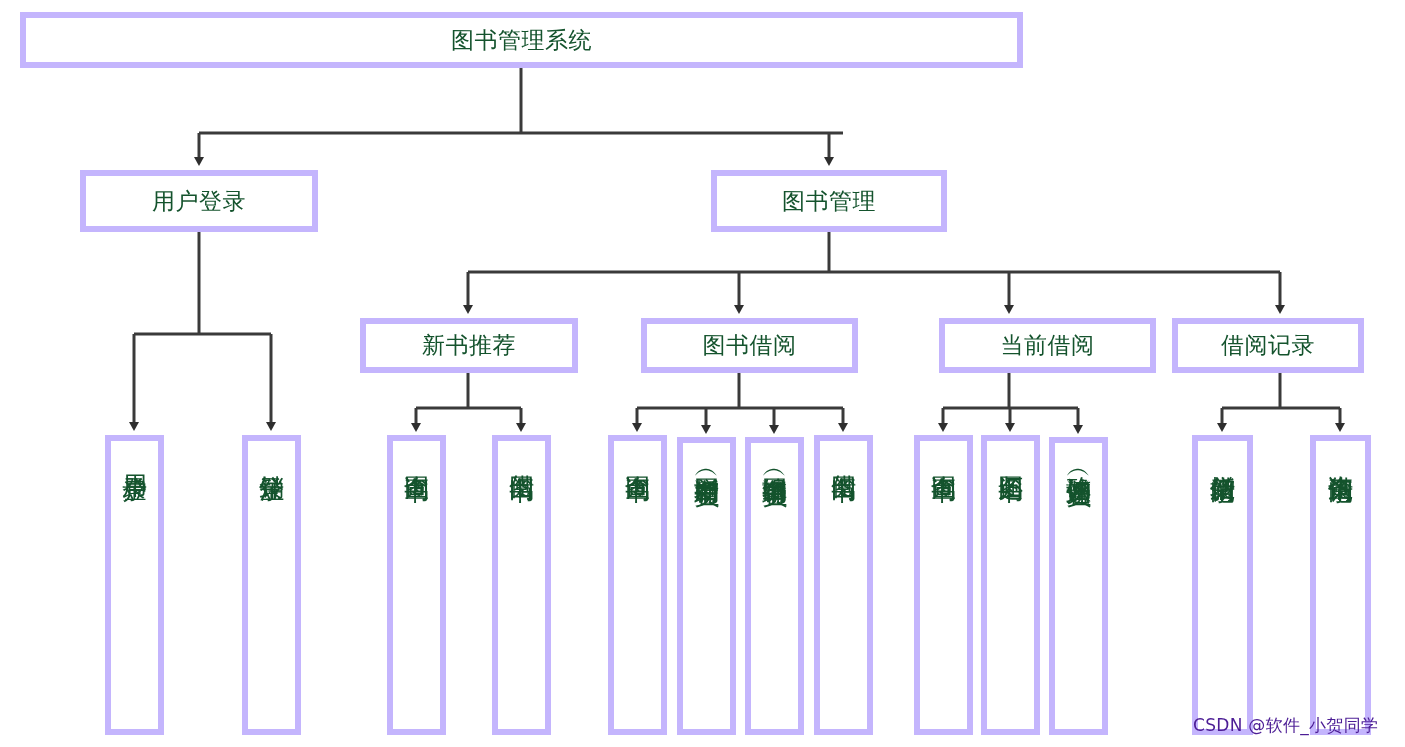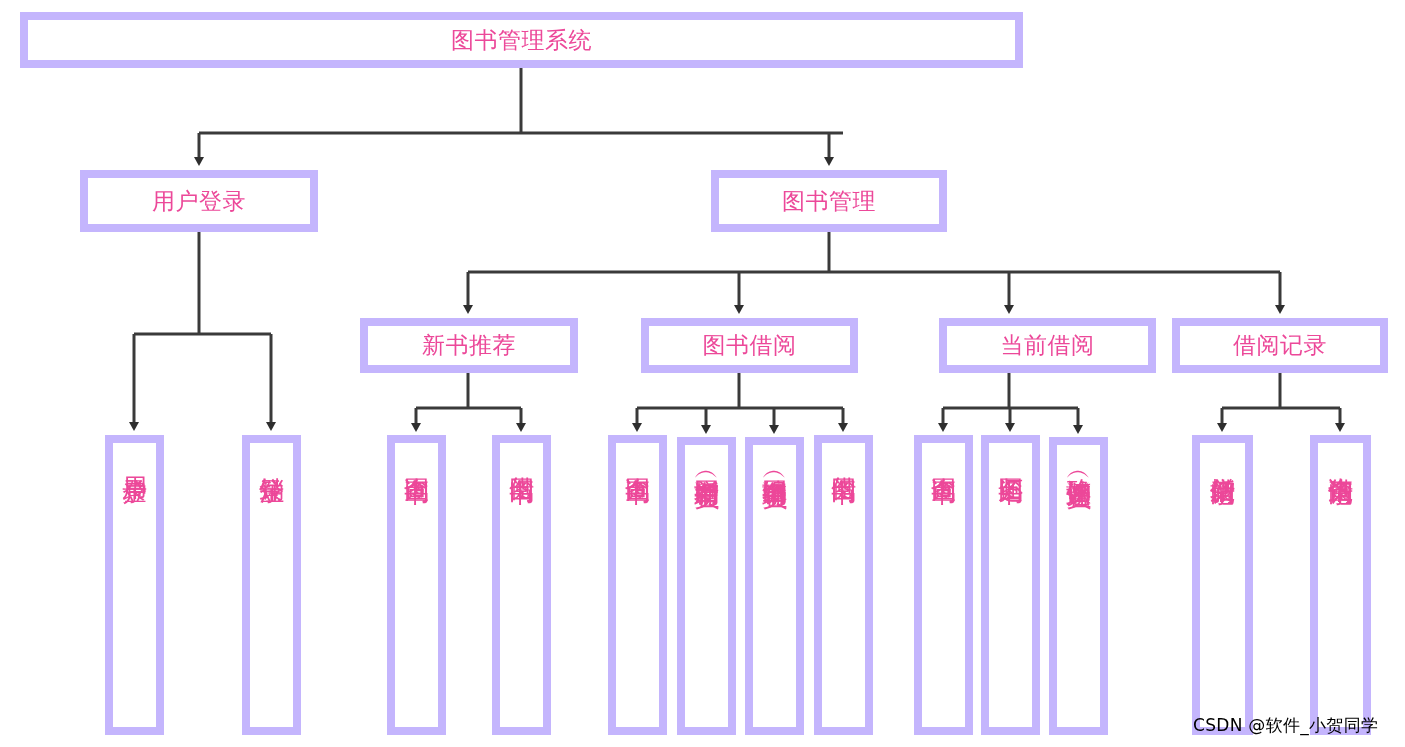--- a/index.html
+++ b/index.html
@@ -24,25 +24,25 @@
     left: 0;
     top: 0;
     width: 1405px;
     height: 747px;
     pointer-events: none;
   }
   .node {
     position: absolute;
     box-sizing: border-box;
     background: #ffffff;
-    border: 8px solid #c4b5fd;
+    border: 6px solid #c4b5fd;
     display: flex;
     align-items: center;
     justify-content: center;
-    color: #ec4899;
+    color: #14532d;
     z-index: 2;
   }
   .node-h {
     font-size: 23px;
     line-height: 1.15;
     letter-spacing: 0.5px;
     white-space: nowrap;
   }
   .node-v {
     align-items: flex-start;
@@ -56,21 +56,21 @@
     line-height: 1.18;
     letter-spacing: 1px;
     white-space: nowrap;
     text-align: left;
   }
   .watermark {
     position: absolute;
     left: 1193px;
     top: 714px;
     font-size: 17px;
-    color: #000000;
+    color: #4c1d95;
     white-space: nowrap;
     z-index: 3;
     letter-spacing: 0.3px;
   }
 </style>
 </head>
 <body>
 
 <div id="diagram-root">
 
@@ -138,21 +138,21 @@
 
   <div class="node node-h" style="left:711px; top:170px; width:236px; height:62px;">
     <span>图书管理</span>
   </div>
   <div class="node node-h" style="left:641px; top:318px; width:217px; height:55px;">
     <span>图书借阅</span>
   </div>
   <div class="node node-h" style="left:901px; top:318px; width:217px; height:55px;margin-left:38px;">
     <span>当前借阅</span>
   </div>
-  <div class="node node-h" style="left:1172px; top:318px; width:216px; height:55px;">
+  <div class="node node-h" style="left:1172px; top:318px; width:192px; height:55px;">
     <span>借阅记录</span>
   </div>
 
   <div class="node node-v" style="left:105px; top:435px; width:59px; height:300px;">
     <span class="vtext">用户登录</span>
   </div>
   <div class="node node-v" style="left:242px; top:435px; width:59px; height:300px;">
     <span class="vtext">注销登录</span>
   </div>
 

